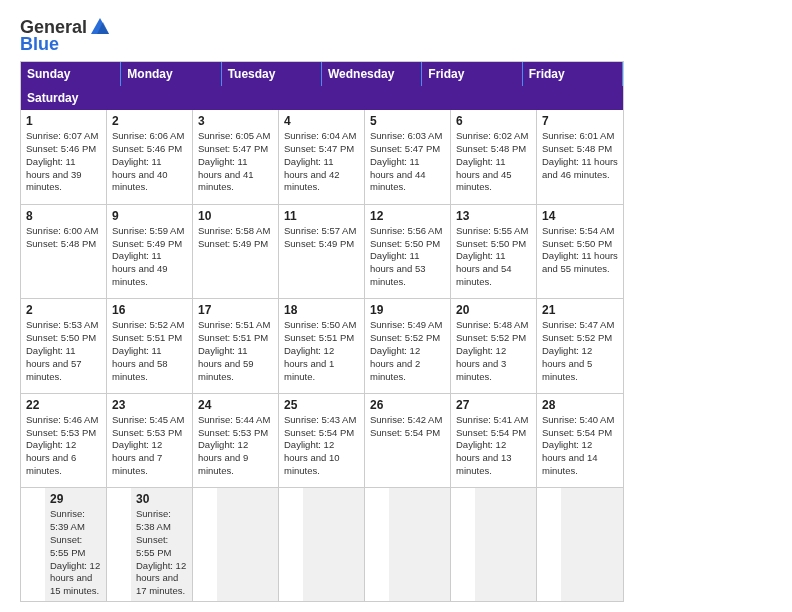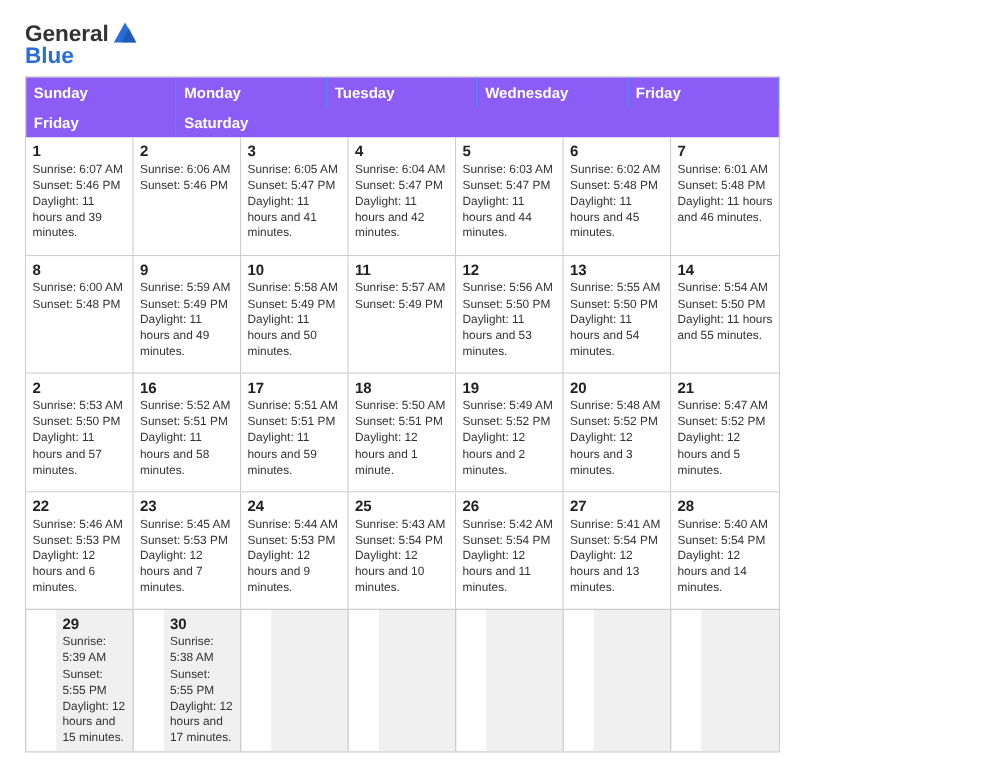--- a/index.html
+++ b/index.html
@@ -43,22 +43,22 @@
       margin-top: 2px;
     }
     .calendar {
       flex: 1;
       display: flex;
       flex-direction: column;
       border: 1px solid #ccc;
     }
     .cal-header {
       display: grid;
-      grid-template-columns: repeat(5, 1fr);
-      background: #8b5cf6;
+      grid-template-columns: repeat(6, 1fr);
+      background: #4c1d95;
     }
     .cal-header-cell {
       color: #fff;
       font-weight: bold;
       font-size: 12px;
       padding: 5px 6px;
       border-right: 1px solid #4a8df0;
       text-align: left;
     }
     .cal-header-cell:last-child { border-right: none; }
@@ -129,20 +129,21 @@
           <div class="cal-cell">
         <span class="day-num">1</span>
         <span>Sunrise: 6:07 AM</span><br>
         <span>Sunset: 5:46 PM</span><br>
         <span>Daylight: 11 hours and 39 minutes.</span>
       </div>
           <div class="cal-cell">
         <span class="day-num">2</span>
         <span>Sunrise: 6:06 AM</span><br>
         <span>Sunset: 5:46 PM</span><br>
+        <span>Daylight: 11 hours and 40 minutes.</span>
       </div>
           <div class="cal-cell">
         <span class="day-num">3</span>
         <span>Sunrise: 6:05 AM</span><br>
         <span>Sunset: 5:47 PM</span><br>
         <span>Daylight: 11 hours and 41 minutes.</span>
       </div>
           <div class="cal-cell">
         <span class="day-num">4</span>
         <span>Sunrise: 6:04 AM</span><br>
@@ -177,21 +178,20 @@
           <div class="cal-cell">
         <span class="day-num">9</span>
         <span>Sunrise: 5:59 AM</span><br>
         <span>Sunset: 5:49 PM</span><br>
         <span>Daylight: 11 hours and 49 minutes.</span>
       </div>
           <div class="cal-cell">
         <span class="day-num">10</span>
         <span>Sunrise: 5:58 AM</span><br>
         <span>Sunset: 5:49 PM</span><br>
-        <span>Daylight: 11 hours and 50 minutes.</span>
       </div>
           <div class="cal-cell">
         <span class="day-num">11</span>
         <span>Sunrise: 5:57 AM</span><br>
         <span>Sunset: 5:49 PM</span><br>
       </div>
           <div class="cal-cell">
         <span class="day-num">12</span>
         <span>Sunrise: 5:56 AM</span><br>
         <span>Sunset: 5:50 PM</span><br>
@@ -276,21 +276,20 @@
           <div class="cal-cell">
         <span class="day-num">25</span>
         <span>Sunrise: 5:43 AM</span><br>
         <span>Sunset: 5:54 PM</span><br>
         <span>Daylight: 12 hours and 10 minutes.</span>
       </div>
           <div class="cal-cell">
         <span class="day-num">26</span>
         <span>Sunrise: 5:42 AM</span><br>
         <span>Sunset: 5:54 PM</span><br>
-        <span>Daylight: 12 hours and 11 minutes.</span>
       </div>
           <div class="cal-cell">
         <span class="day-num">27</span>
         <span>Sunrise: 5:41 AM</span><br>
         <span>Sunset: 5:54 PM</span><br>
         <span>Daylight: 12 hours and 13 minutes.</span>
       </div>
           <div class="cal-cell">
         <span class="day-num">28</span>
         <span>Sunrise: 5:40 AM</span><br>

